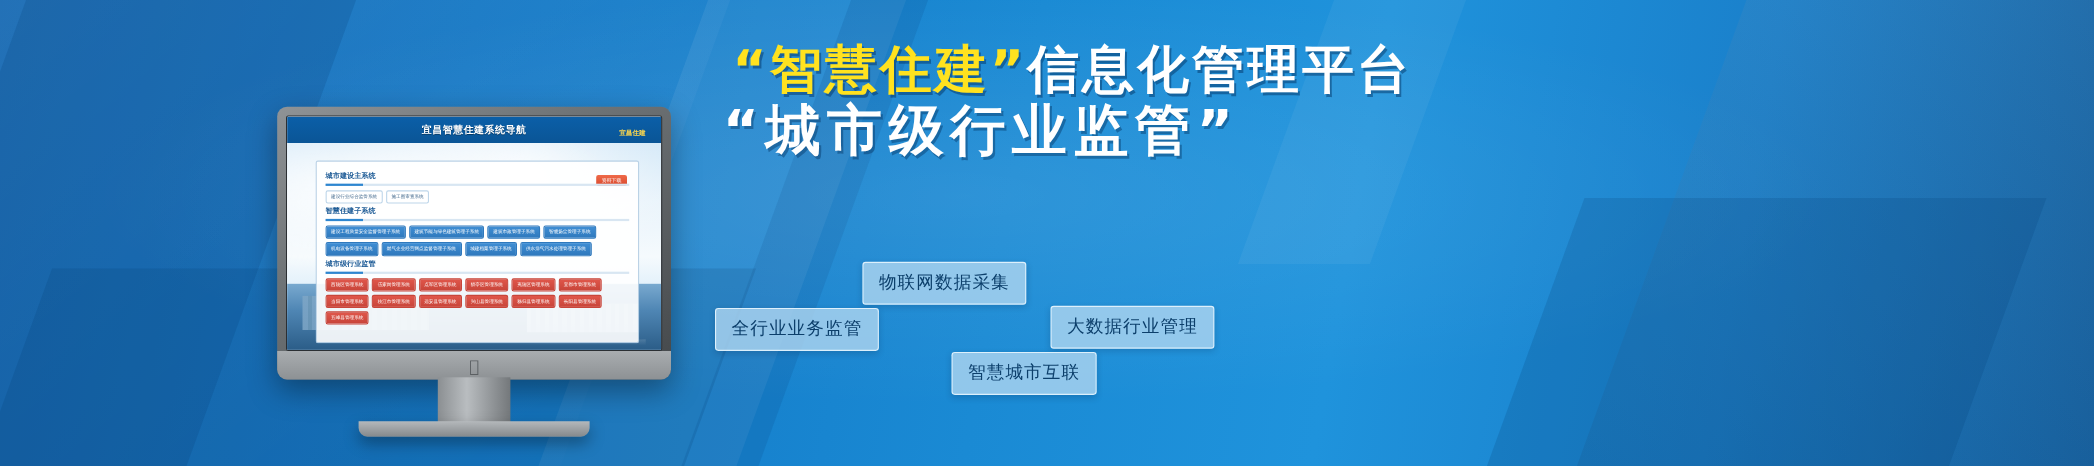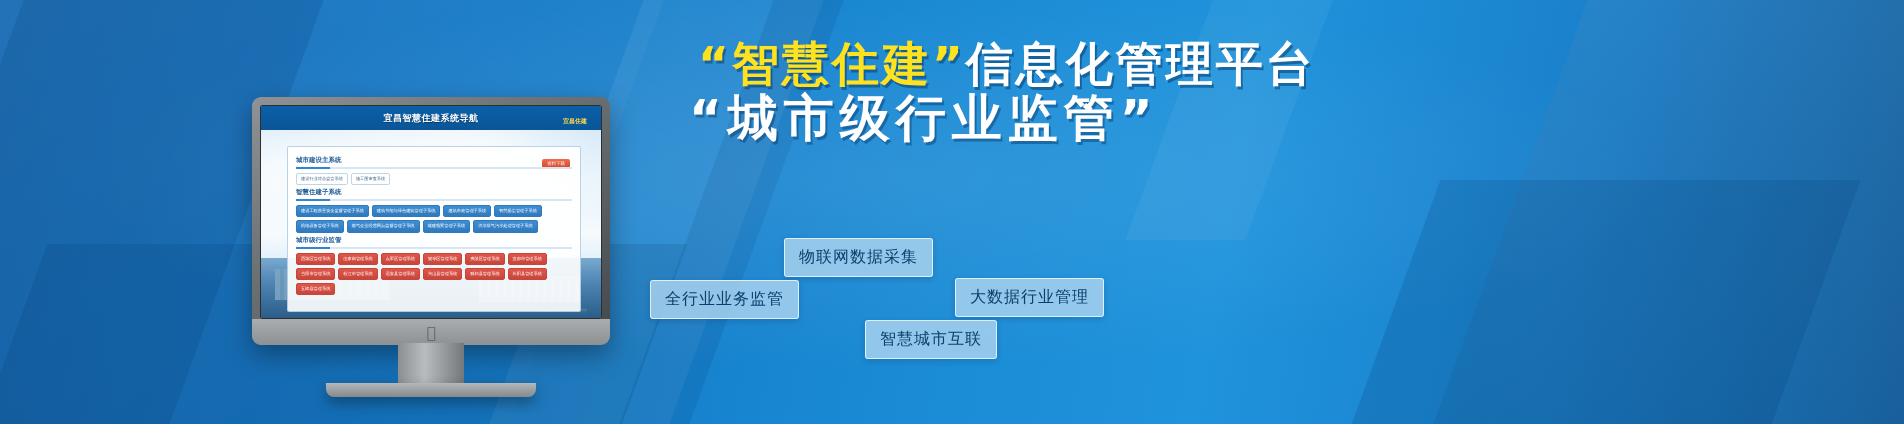--- a/index.html
+++ b/index.html
@@ -93,21 +93,21 @@
   .chips{display:flex;flex-wrap:wrap;gap:3px;margin-bottom:3px;}
   .chip{font-size:4.2px;line-height:1;padding:3px 4px;border-radius:2px;
     border:1px solid #bed6ea;background:#fff;color:#41688c;white-space:nowrap;}
   .chip.blue{background:linear-gradient(180deg,#3f8ed4,#2f79bd);border-color:#2f79bd;color:#fff;}
   .chip.red{background:linear-gradient(180deg,#e0564a,#c8453a);border-color:#c8453a;color:#fff;}
   .dl-btn{position:absolute;right:10px;top:12px;font-size:4.5px;color:#fff;
     background:linear-gradient(180deg,#ef6a4a,#d9482c);padding:2px 5px;border-radius:2px;
     white-space:nowrap;}
 
   
-  .copy{position:absolute;left:680px;top:40px;width:1160px;}
+  .copy{position:absolute;left:648px;top:40px;width:1160px;}
   .h1{
     font-size:47px;font-weight:bold;line-height:1;letter-spacing:3px;
     white-space:nowrap;margin:0 0 6px 18px;
     font-family:"DejaVu Sans","Liberation Sans",sans-serif;
   }
   .h1 .yl{color:#ffe21f;text-shadow:2px 3px 0 rgba(0,45,90,.45);}
   .h1 .wh{color:#ffffff;text-shadow:2px 3px 0 rgba(0,45,90,.45);}
   .h2{
     font-size:50px;font-weight:bold;line-height:1;letter-spacing:6px;
     color:#ffffff;white-space:nowrap;margin:0 0 8px 9px;

